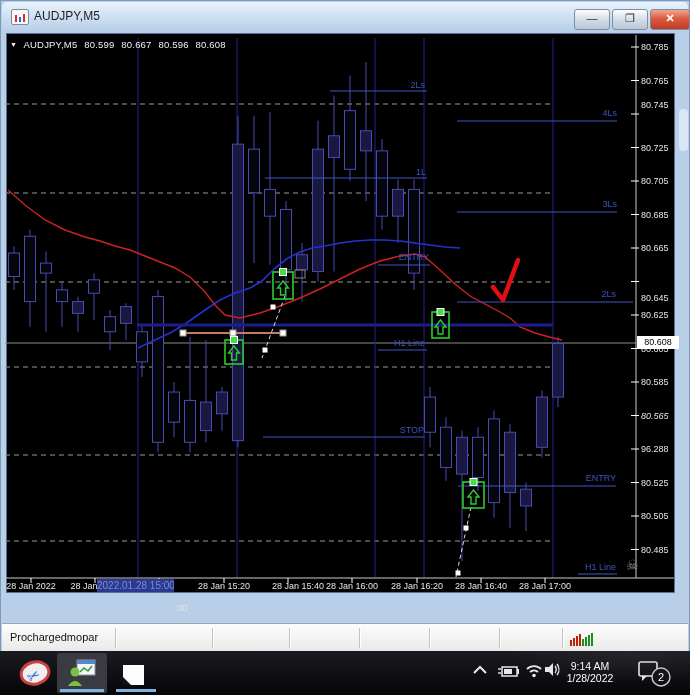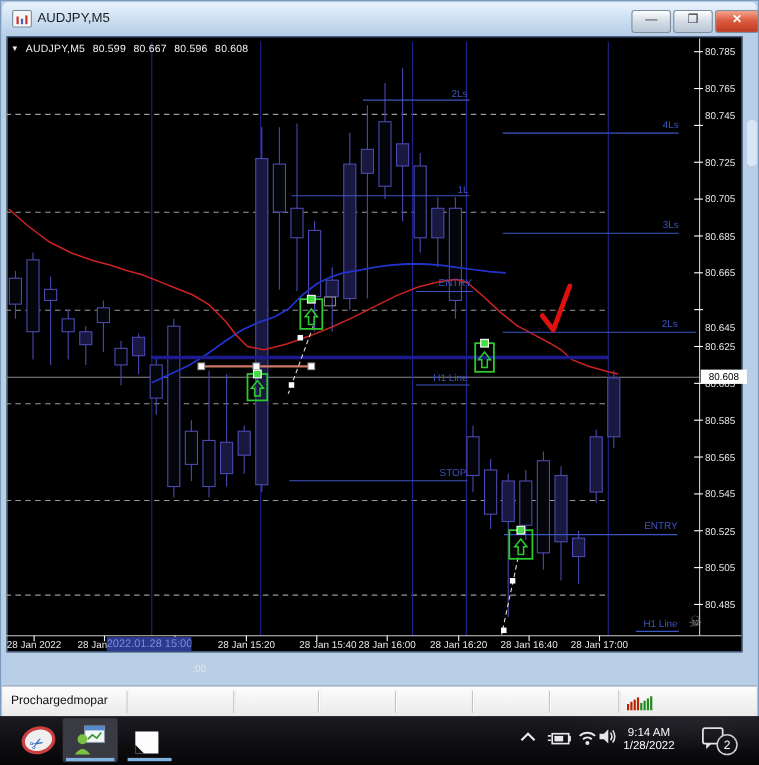--- a/index.html
+++ b/index.html
@@ -247,22 +247,22 @@
     <div class="pricelab" style="left: 641px; top: 75.5px;">80.765</div>
     <div class="pricelab" style="left: 641px; top: 100px;">80.745</div>
     <div class="pricelab" style="left: 641px; top: 142.5px;">80.725</div>
     <div class="pricelab" style="left: 641px; top: 176px;">80.705</div>
     <div class="pricelab" style="left: 641px; top: 209.5px;">80.685</div>
     <div class="pricelab" style="left: 641px; top: 243px;">80.665</div>
     <div class="pricelab" style="left: 641px; top: 265px; margin-top: 28px;">80.645</div>
     <div class="pricelab" style="left: 641px; top: 310px;">80.625</div>
     <div class="pricelab" style="left: 641px; top: 343.5px;">80.605</div>
     <div class="pricelab" style="left: 641px; top: 377px;">80.585</div>
-    <div class="pricelab" style="left: 641px; top: 410.5px;">80.565</div>
-    <div class="pricelab" style="left: 641px; top: 444px;">80.545</div>
+    <div class="pricelab" style="left: 641px; top: 410.5px; font-style: italic;">80.565</div>
+    <div class="pricelab" style="left: 641px; top: 444px;">96.288</div>
     <div class="pricelab" style="left: 641px; top: 477.5px;">80.525</div>
     <div class="pricelab" style="left: 641px; top: 511px;">80.505</div>
     <div class="pricelab" style="left: 641px; top: 544.5px;">80.485</div>
     <div class="timelab" style="left: -11px; top: 581px;">28 Jan 2022</div>
     <div class="timelab" style="left: 42px; top: 581px;">28 Jan</div>
     <div class="timelab" style="left: 139px; top: 603px;">:00</div>
     <div class="timelab" style="left: 182px; top: 581px;">28 Jan 15:20</div>
     <div class="timelab" style="left: 246px; top: 581px; padding-left: 10px;">28 Jan 15:40</div>
     <div class="timelab" style="left: 310px; top: 581px;">28 Jan 16:00</div>
     <div class="timelab" style="left: 375px; top: 581px;">28 Jan 16:20</div>

